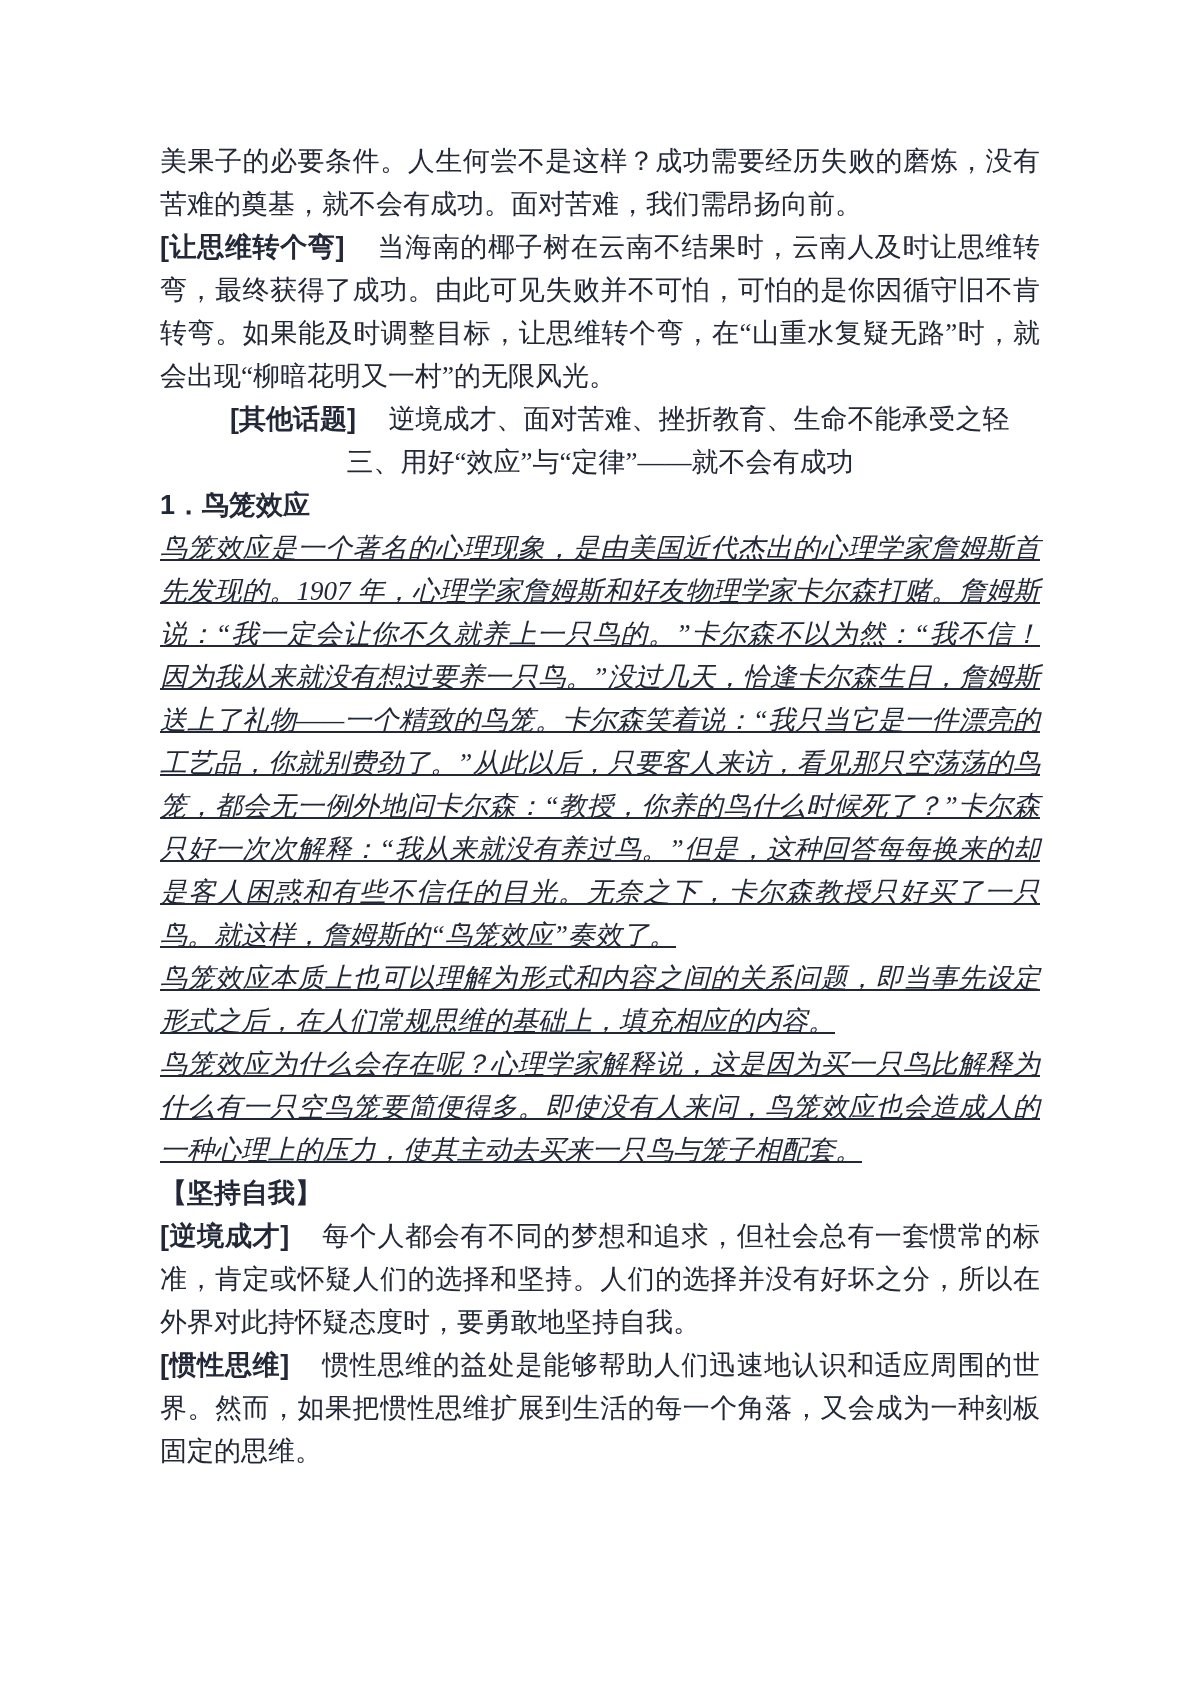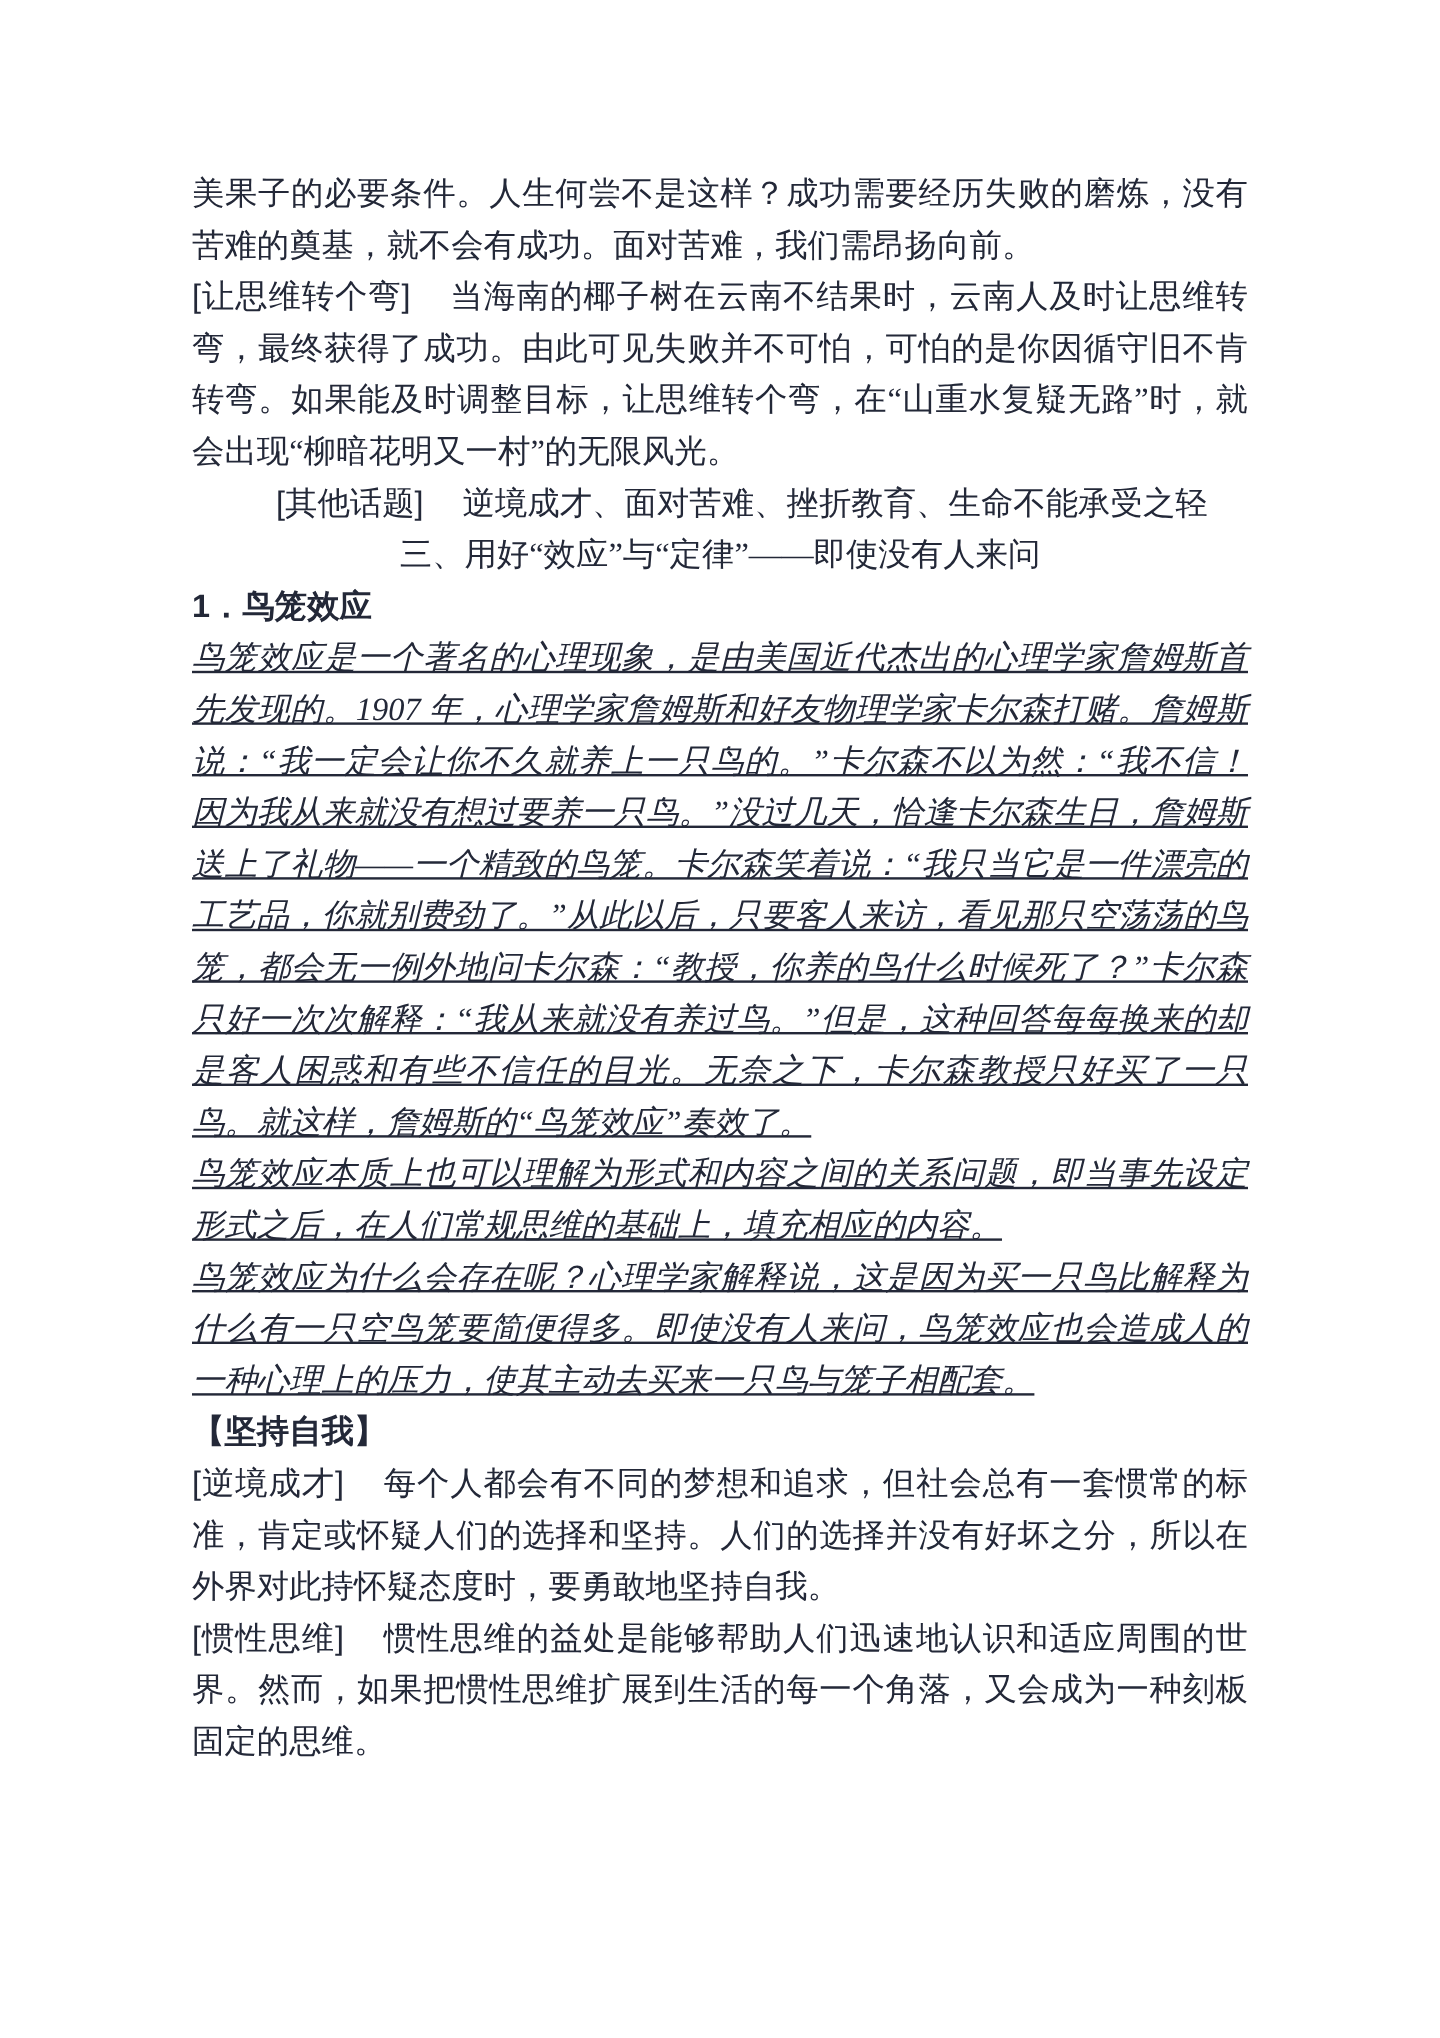--- a/index.html
+++ b/index.html
@@ -17,21 +17,21 @@
     padding: 140px 160px 0 160px;
     font-size: 27px;
     line-height: 43px;
   }
   .page p {
     text-align: justify;
     text-align-last: left;
   }
   .label {
     font-family: "Liberation Sans", "DejaVu Sans", sans-serif;
-    font-weight: normal;
+    font-weight: bold;
     margin-right: 1.2em;
     white-space: nowrap;
   }
   .kai {
     font-style: italic; 
     text-decoration: underline;
   }
   .center {
     text-align: center !important;
     text-align-last: center !important;
@@ -54,21 +54,21 @@
   <p>美果子的必要条件。人生何尝不是这样？成功需要经历失败的磨炼，没有苦难的奠基，就不会有成功。面对苦难，我们需昂扬向前。</p>
 
   <p>
     <span class="label">[让思维转个弯]</span><span>当海南的椰子树在云南不结果时，云南人及时让思维转弯，最终获得了成功。由此可见失败并不可怕，可怕的是你因循守旧不肯转弯。如果能及时调整目标，让思维转个弯，在“山重水复疑无路”时，就会出现“柳暗花明又一村”的无限风光。</span>
   </p>
 
   <p class="indent">
     <span class="label">[其他话题]</span><span>逆境成才、面对苦难、挫折教育、生命不能承受之轻</span>
   </p>
 
-  <p class="center">三、用好“效应”与“定律”——即使没有人来问</p>
+  <p class="center">三、用好“效应”与“定律”——就不会有成功</p>
 
   <p class="head">1．鸟笼效应</p>
 
   <p class="kai">鸟笼效应是一个著名的心理现象，是由美国近代杰出的心理学家詹姆斯首先发现的。1907 年，心理学家詹姆斯和好友物理学家卡尔森打赌。詹姆斯说：“我一定会让你不久就养上一只鸟的。”卡尔森不以为然：“我不信！因为我从来就没有想过要养一只鸟。”没过几天，恰逢卡尔森生日，詹姆斯送上了礼物——一个精致的鸟笼。卡尔森笑着说：“我只当它是一件漂亮的工艺品，你就别费劲了。”从此以后，只要客人来访，看见那只空荡荡的鸟笼，都会无一例外地问卡尔森：“教授，你养的鸟什么时候死了？”卡尔森只好一次次解释：“我从来就没有养过鸟。”但是，这种回答每每换来的却是客人困惑和有些不信任的目光。无奈之下，卡尔森教授只好买了一只鸟。就这样，詹姆斯的“鸟笼效应”奏效了。</p>
 
   <p class="kai">鸟笼效应本质上也可以理解为形式和内容之间的关系问题，即当事先设定形式之后，在人们常规思维的基础上，填充相应的内容。</p>
 
   <p class="kai">鸟笼效应为什么会存在呢？心理学家解释说，这是因为买一只鸟比解释为什么有一只空鸟笼要简便得多。即使没有人来问，鸟笼效应也会造成人的一种心理上的压力，使其主动去买来一只鸟与笼子相配套。</p>
 
   <p class="head">【坚持自我】</p>

